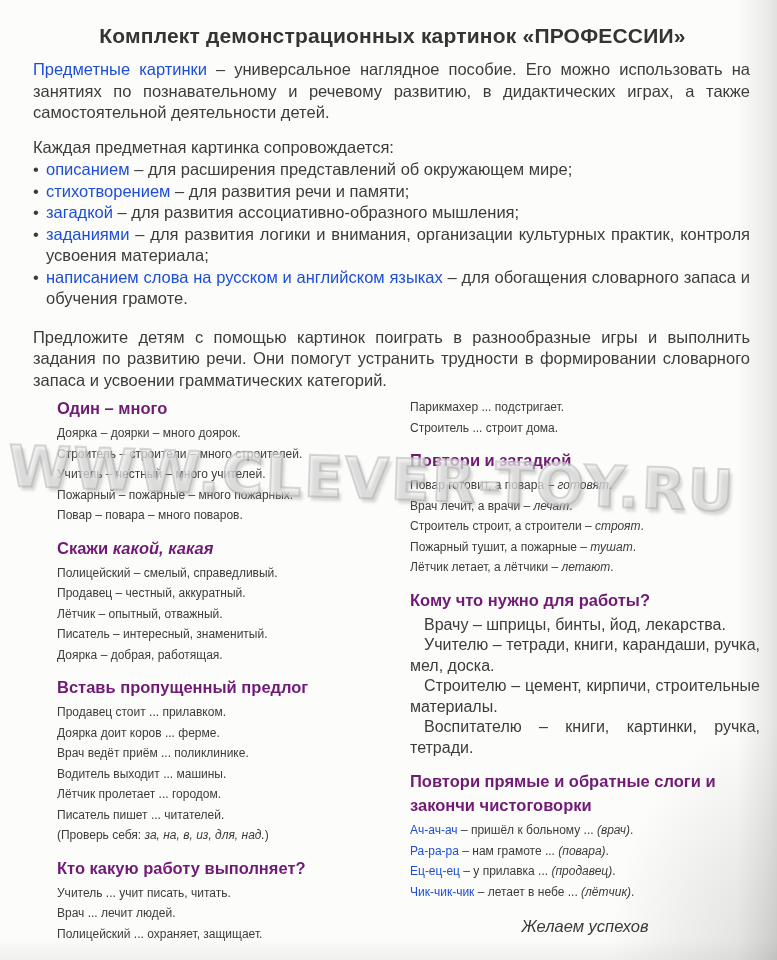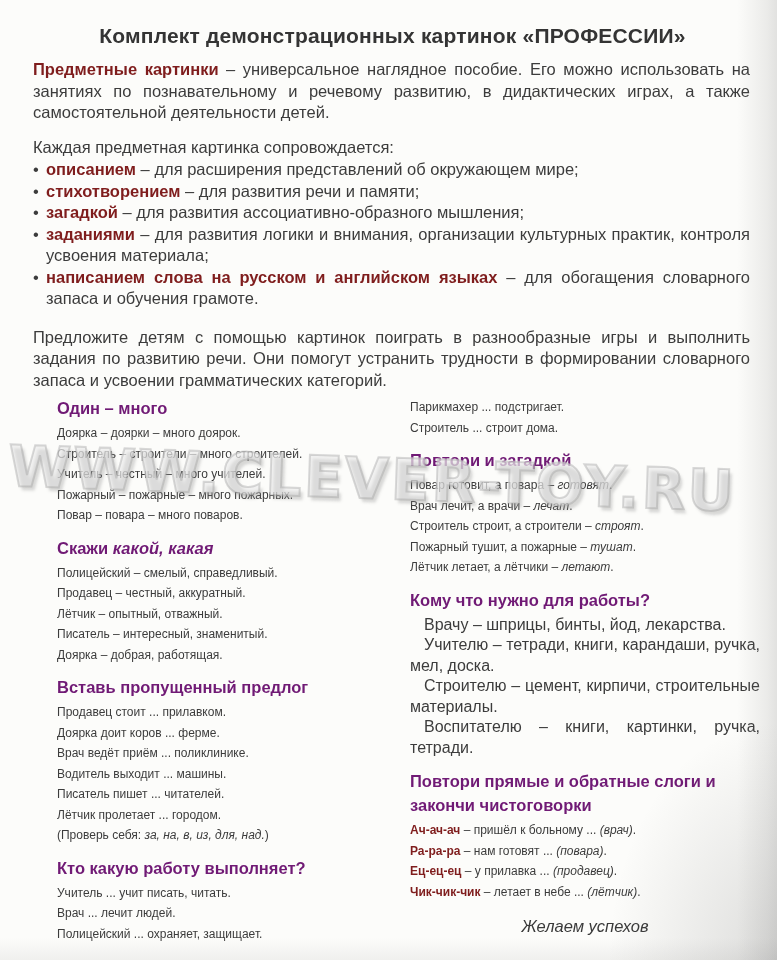--- a/index.html
+++ b/index.html
@@ -47,21 +47,21 @@
   .cols{display:flex;margin:6px 0 0 57px;position:relative;z-index:1;}
   .col-left{width:348px;}
   .col-right{width:350px;margin-left:5px;}
   section{margin-top:11px;}
   section.first{margin-top:0;}
   h2.sec{margin:0 0 4px 0;font-size:16.5px;line-height:22px;font-weight:bold;color:#701a75;}
   h2.sec2ln{line-height:24px;margin-bottom:3px;}
   .ln{font-size:12px;line-height:20.5px;white-space:nowrap;}
   .hangp{margin:0;font-size:16px;line-height:20.5px;text-align:justify;text-indent:14px;}
   .it{font-style:italic;}
-  b{font-weight:bold;color:#7f1d1d;}
+  b{font-weight:normal;color:#1d4ed8;}
   .closing{margin:15px 0 0 0;text-align:center;font-size:16.5px;font-style:italic;color:#3a3a3a;}
 </style>
 </head>
 <body>
 
 <div class="page">
 
   <div class="watermark">WWW.CLEVER-TOY.RU</div>
 
   <h1 class="title">Комплект демонстрационных картинок «ПРОФЕССИИ»</h1>
@@ -101,22 +101,22 @@
         <div class="ln">Писатель – интересный, знаменитый.</div>
         <div class="ln">Доярка – добрая, работящая.</div>
       </section>
 
       <section>
         <h2 class="sec"><span>Вставь пропущенный предлог</span></h2>
         <div class="ln">Продавец стоит ... прилавком.</div>
         <div class="ln">Доярка доит коров ... ферме.</div>
         <div class="ln">Врач ведёт приём ... поликлинике.</div>
         <div class="ln">Водитель выходит ... машины.</div>
+        <div class="ln">Лётчик пролетает ... городом.</div>
         <div class="ln">Писатель пишет ... читателей.</div>
-        <div class="ln">Лётчик пролетает ... городом.</div>
         <div class="ln"><span>(Проверь себя: </span><span class="it">за, на, в, из, для, над.</span><span>)</span></div>
       </section>
 
       <section>
         <h2 class="sec"><span>Кто какую работу выполняет?</span></h2>
         <div class="ln">Учитель ... учит писать, читать.</div>
         <div class="ln">Врач ... лечит людей.</div>
         <div class="ln">Полицейский ... охраняет, защищает.</div>
       </section>
 
@@ -140,21 +140,21 @@
         <h2 class="sec">Кому что нужно для работы?</h2>
         <p class="hangp">Врачу – шприцы, бинты, йод, лекарства.</p>
         <p class="hangp">Учителю – тетради, книги, карандаши, руч­ка, мел, доска.</p>
         <p class="hangp">Строителю – цемент, кирпичи, строитель­ные материалы.</p>
         <p class="hangp">Воспитателю – книги, картинки, ручка, тетради.</p>
       </section>
 
       <section>
         <h2 class="sec sec2ln">Повтори прямые и обратные слоги и закончи чистоговорки</h2>
         <div class="ln"><b>Ач-ач-ач</b><span> – пришёл к больному ... </span><span class="it">(врач)</span><span>.</span></div>
-        <div class="ln"><b>Ра-ра-ра</b><span> – нам готовят ... </span><span class="it">(повара)</span><span>.</span></div>
+        <div class="ln"><b>Ра-ра-ра</b><span> – нам грамоте ... </span><span class="it">(повара)</span><span>.</span></div>
         <div class="ln"><b>Ец-ец-ец</b><span> – у прилавка ... </span><span class="it">(продавец)</span><span>.</span></div>
         <div class="ln"><b>Чик-чик-чик</b><span> – летает в небе ... </span><span class="it">(лётчик)</span><span>.</span></div>
       </section>
 
       <p class="closing">Желаем успехов</p>
 
     </div>
   </div>
 
   <div class="edge-right"></div>

